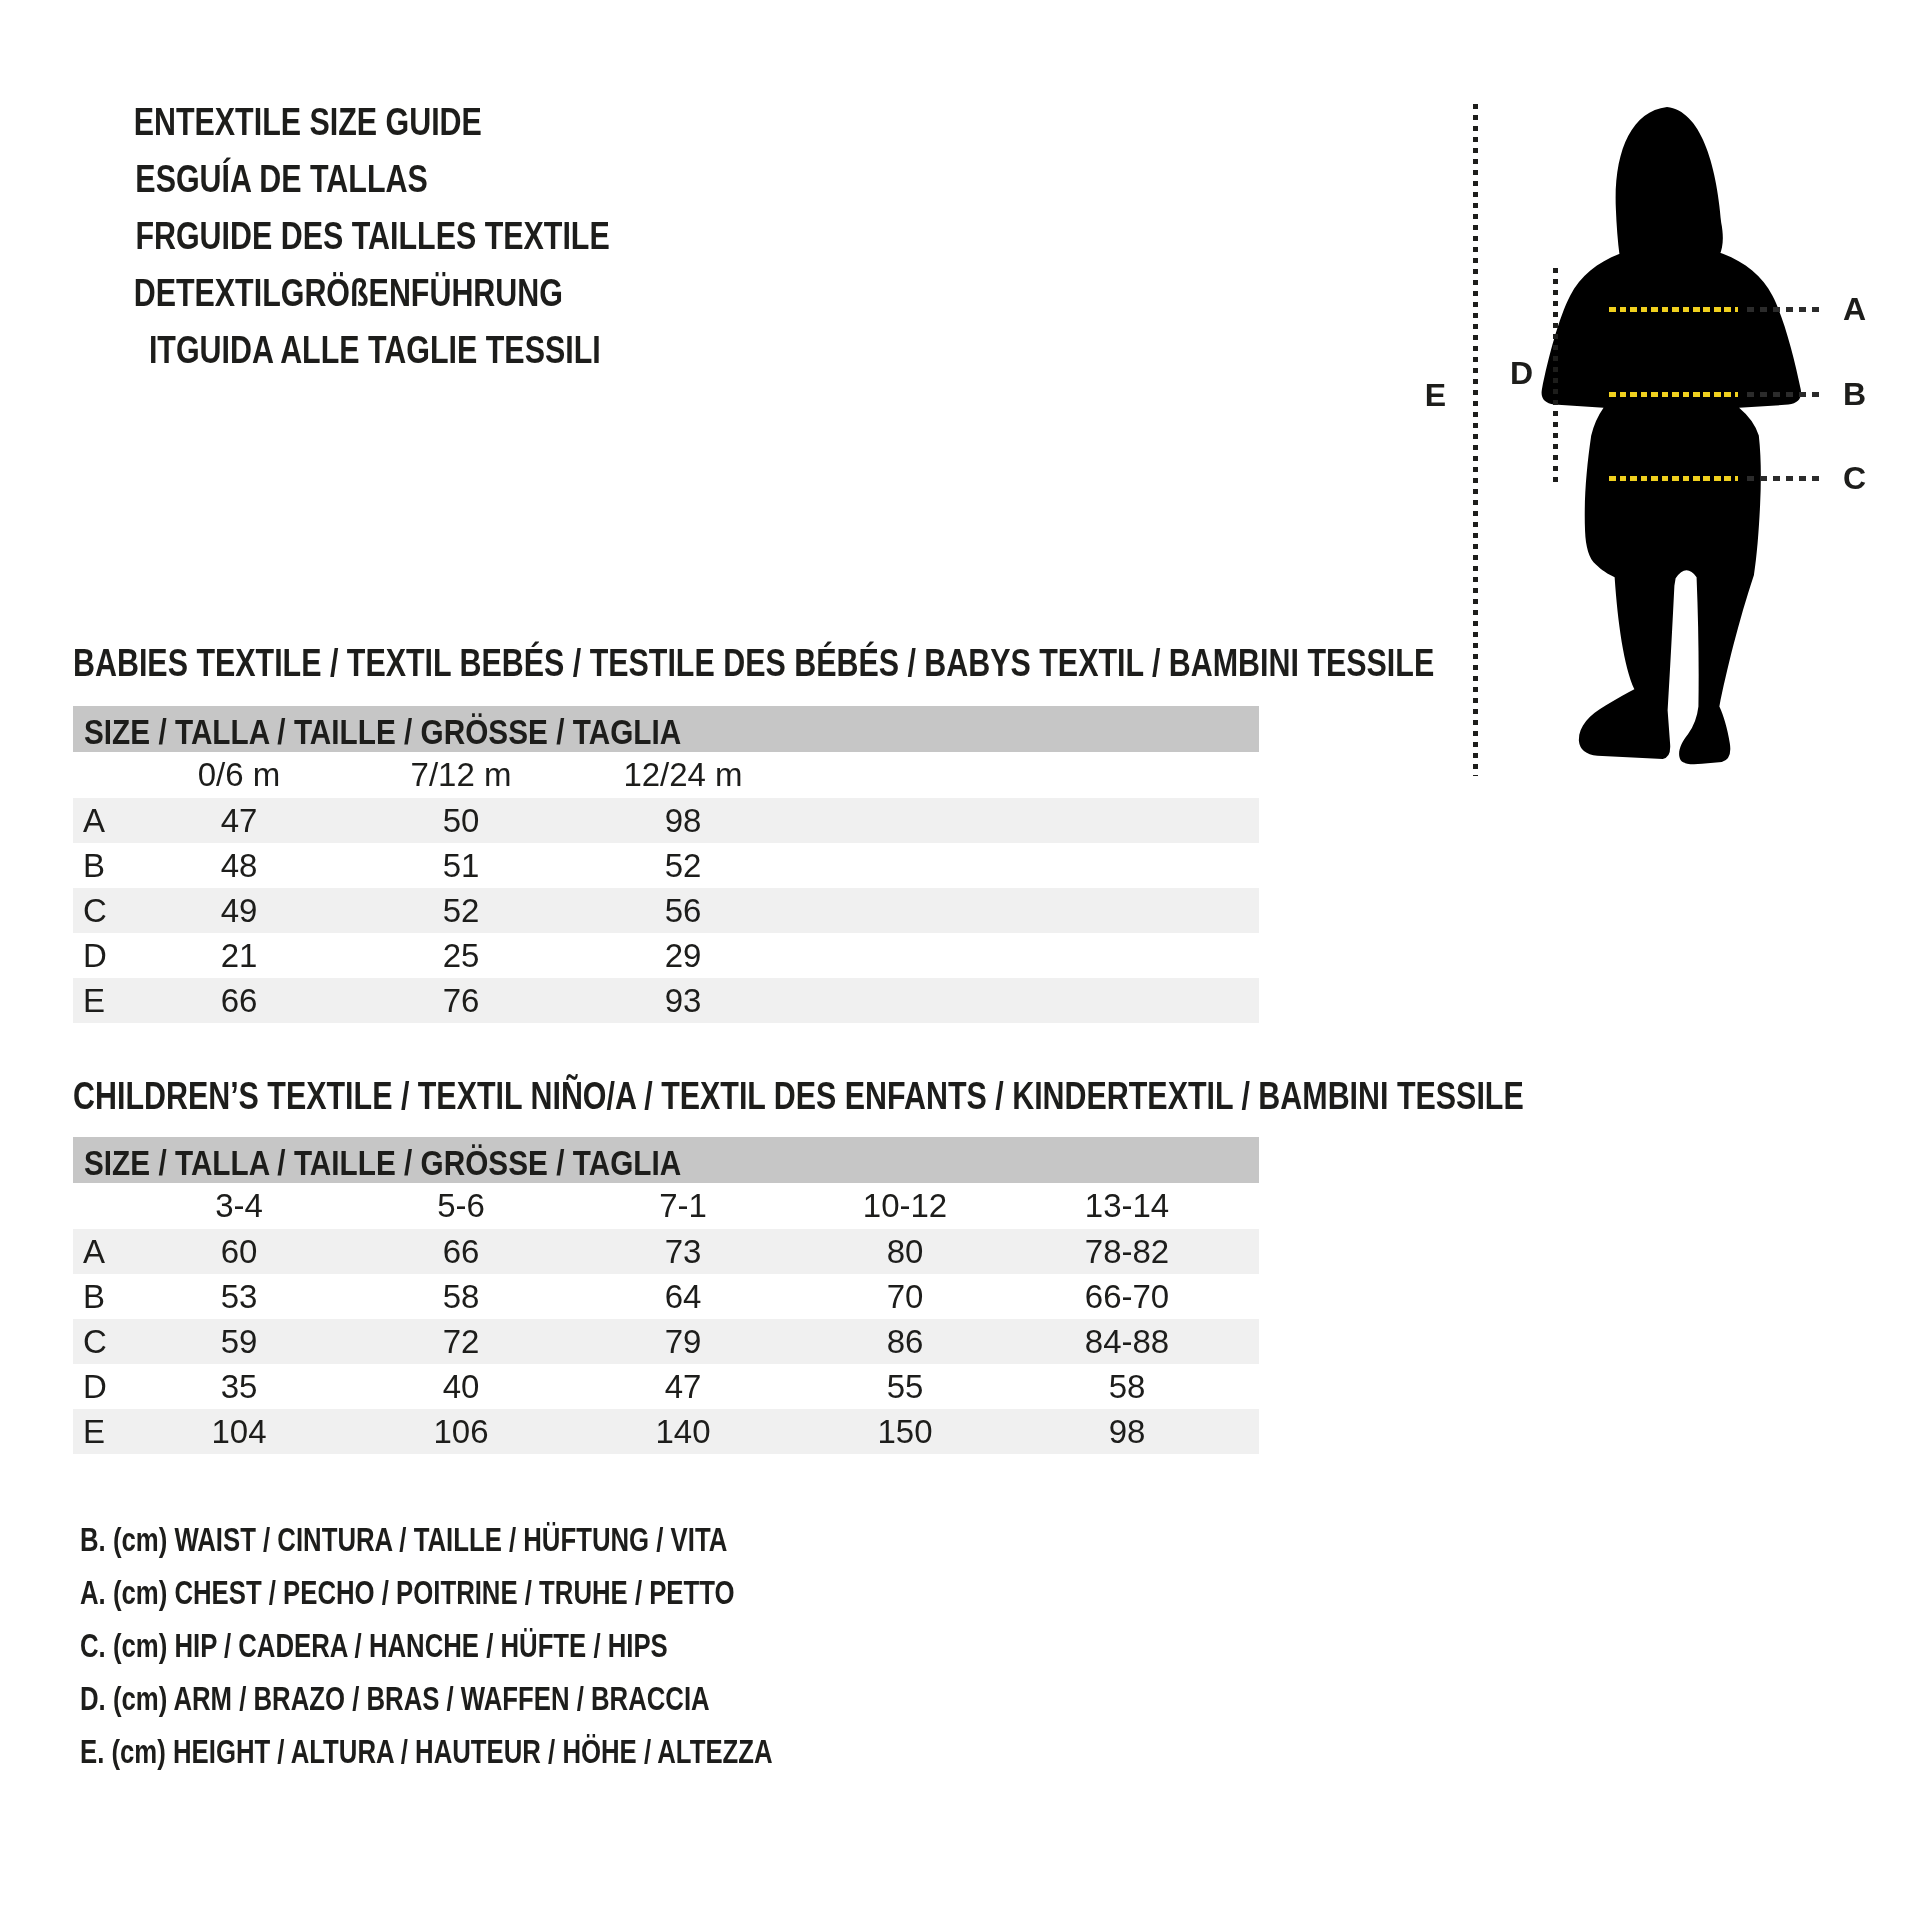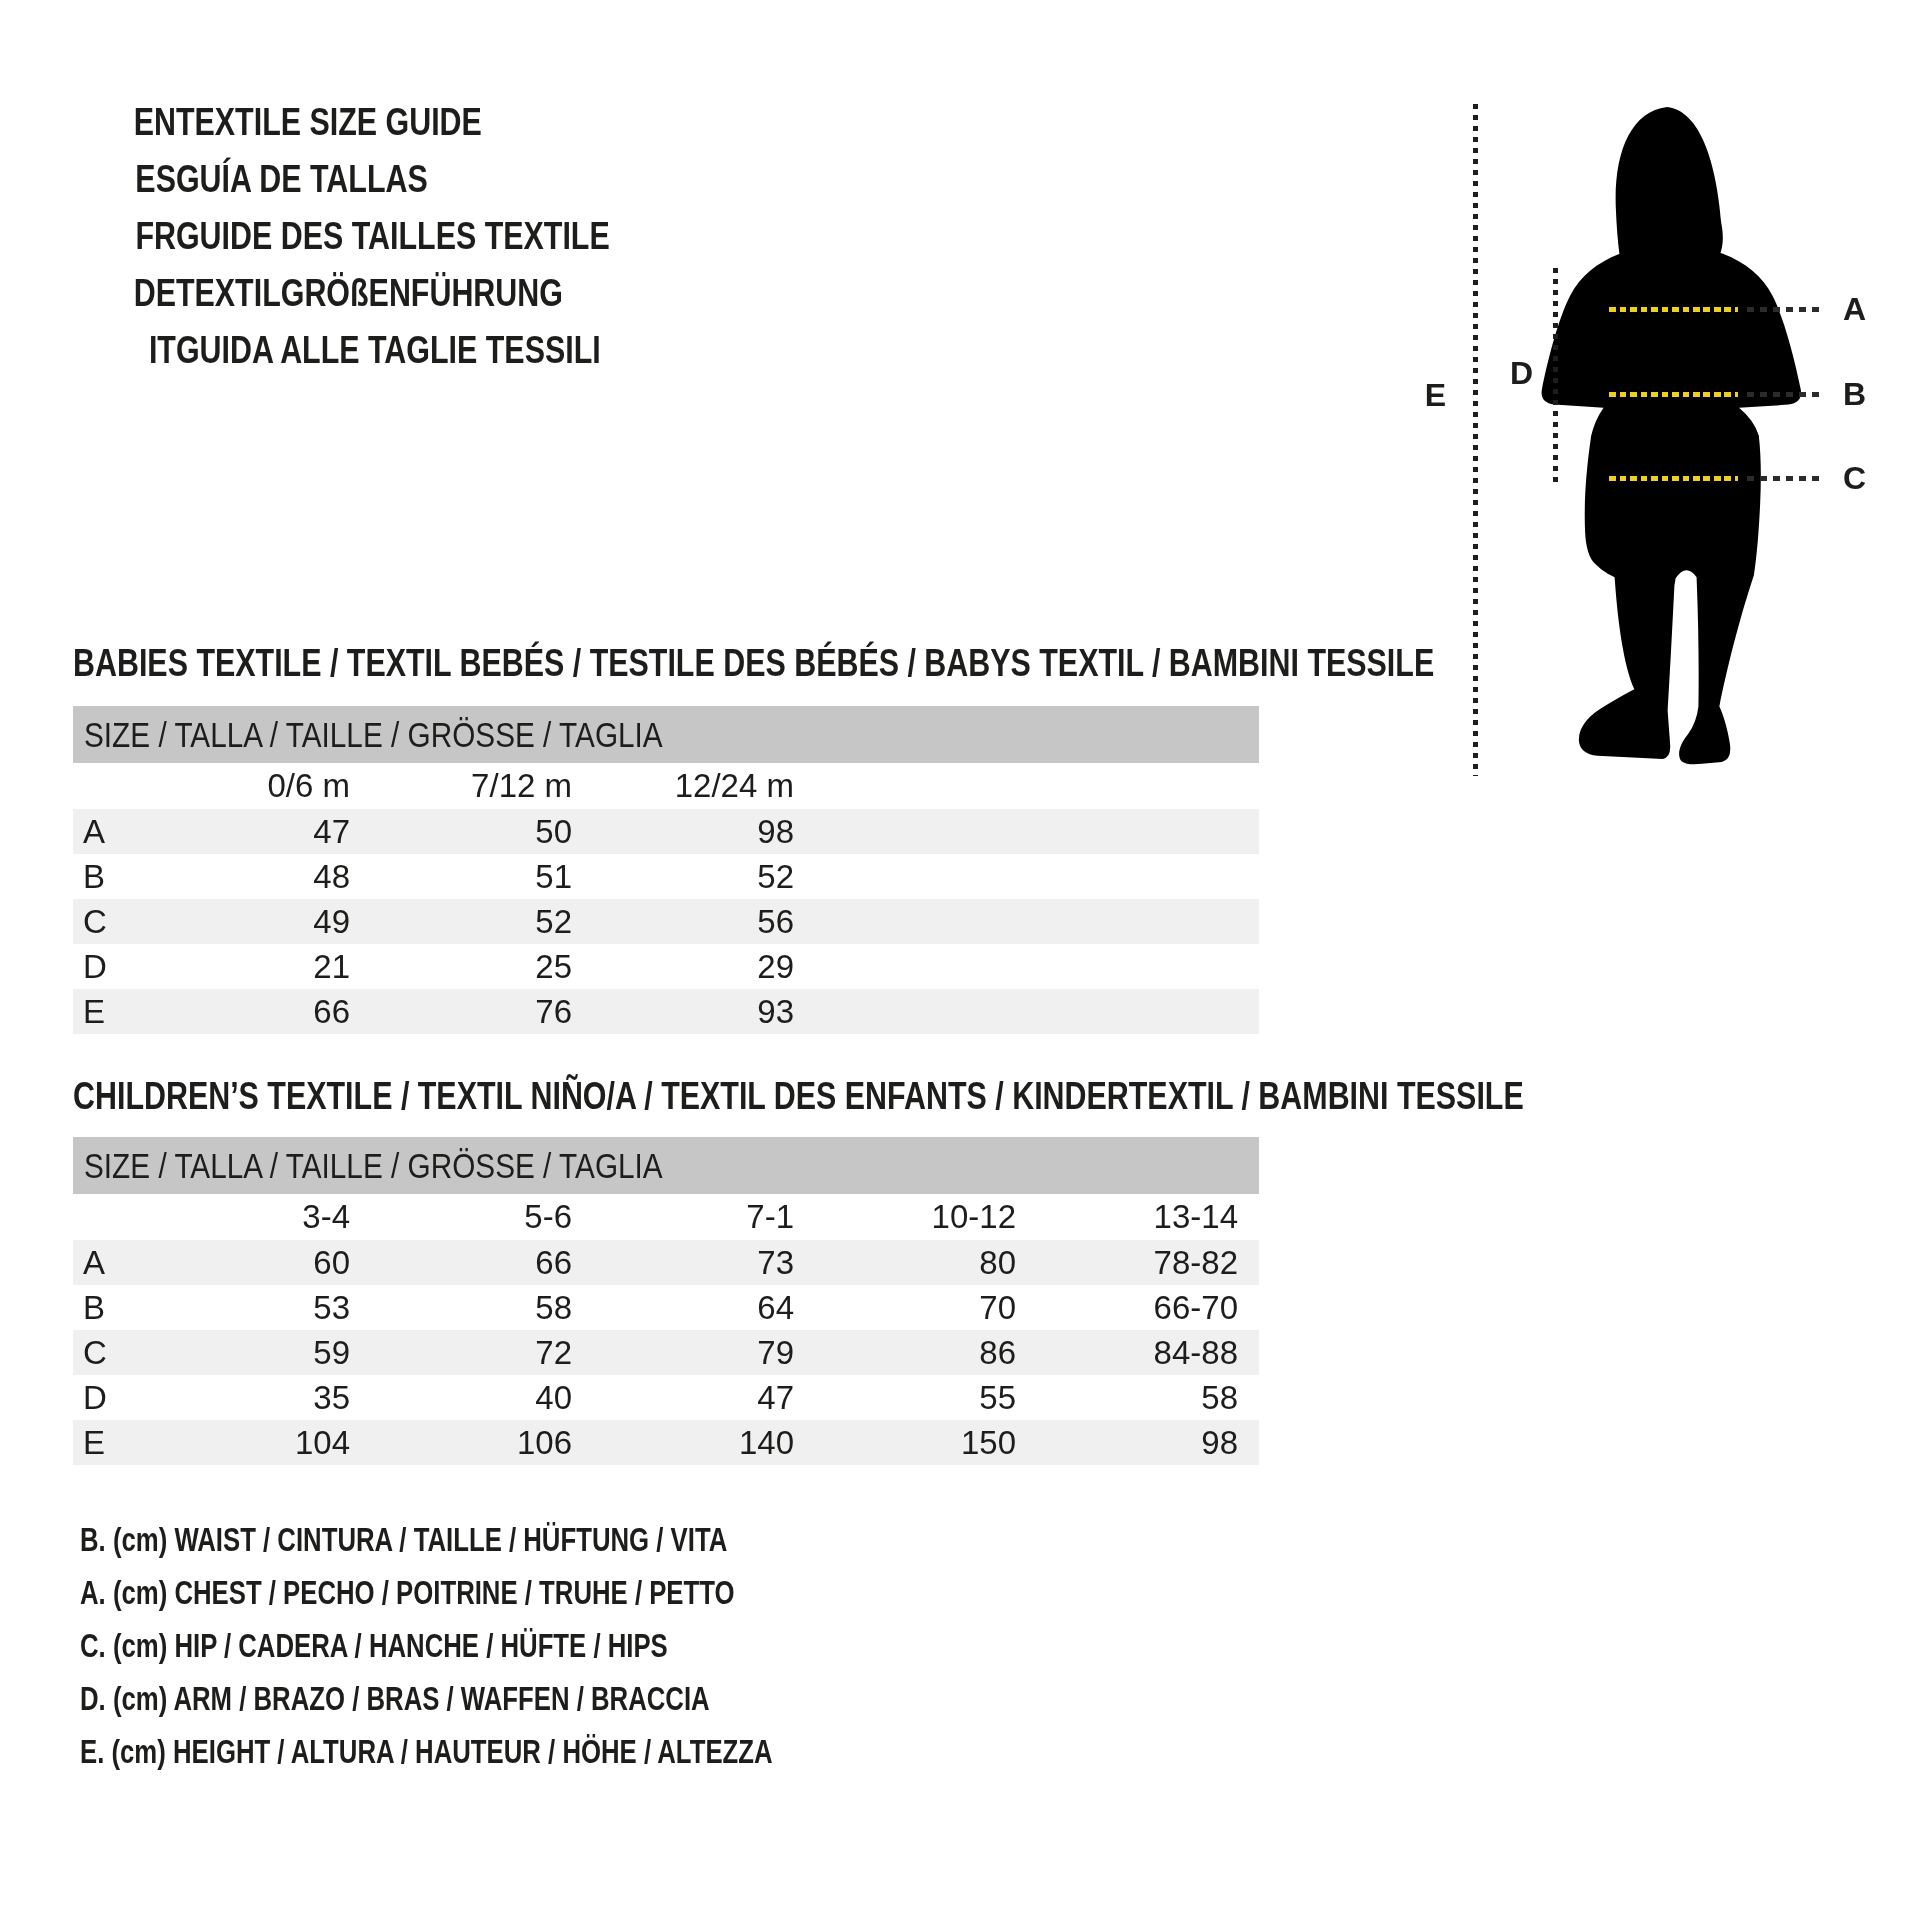--- a/index.html
+++ b/index.html
@@ -24,27 +24,27 @@
   
   .lang-row{display:flex;align-items:center;height:57px;font-size:39px;font-weight:700;
             transform:scaleX(0.78);transform-origin:0 50%;white-space:nowrap;}
   .lang-code{width:123px;flex:0 0 auto;}
 
   
   .sec-heading{font-size:39px;font-weight:700;line-height:44px;white-space:nowrap;}
 
   
   .size-table{position:absolute;width:1186px;}
-  .sizebar{height:57px;background:var(--bar-gray);display:flex;align-items:center;
-           padding-left:11px;font-size:35px;font-weight:400;}
+  .sizebar{height:46px;background:var(--bar-gray);display:flex;align-items:flex-end;
+           padding-left:11px;font-size:35px;font-weight:700;}
   .colrow{height:46px;}
   .trow{display:grid;align-items:center;font-size:33px;}
   .g3{grid-template-columns:55px repeat(3,222px) 1fr;}
   .g5{grid-template-columns:55px repeat(5,222px) 1fr;}
-  .trow > div{text-align:right;}
+  .trow > div{text-align:center;}
   .trow > .lbl{text-align:left;padding-left:10px;}
   .drow{height:45px;}
   .striped{background:var(--band-gray);}
 
   
   .vdash{width:5px;background-image:repeating-linear-gradient(to bottom,var(--ink) 0 5px,transparent 5px 11px);}
   .hdash-y{height:5px;background-image:repeating-linear-gradient(to right,var(--yellow) 0 6.8px,transparent 6.8px 10.5px);}
   .hdash-k{height:5px;background-image:repeating-linear-gradient(to right,var(--dash) 0 6.8px,transparent 6.8px 13px);}
   .fig-label{font-size:32px;font-weight:700;width:43px;text-align:center;line-height:38px;}
 

